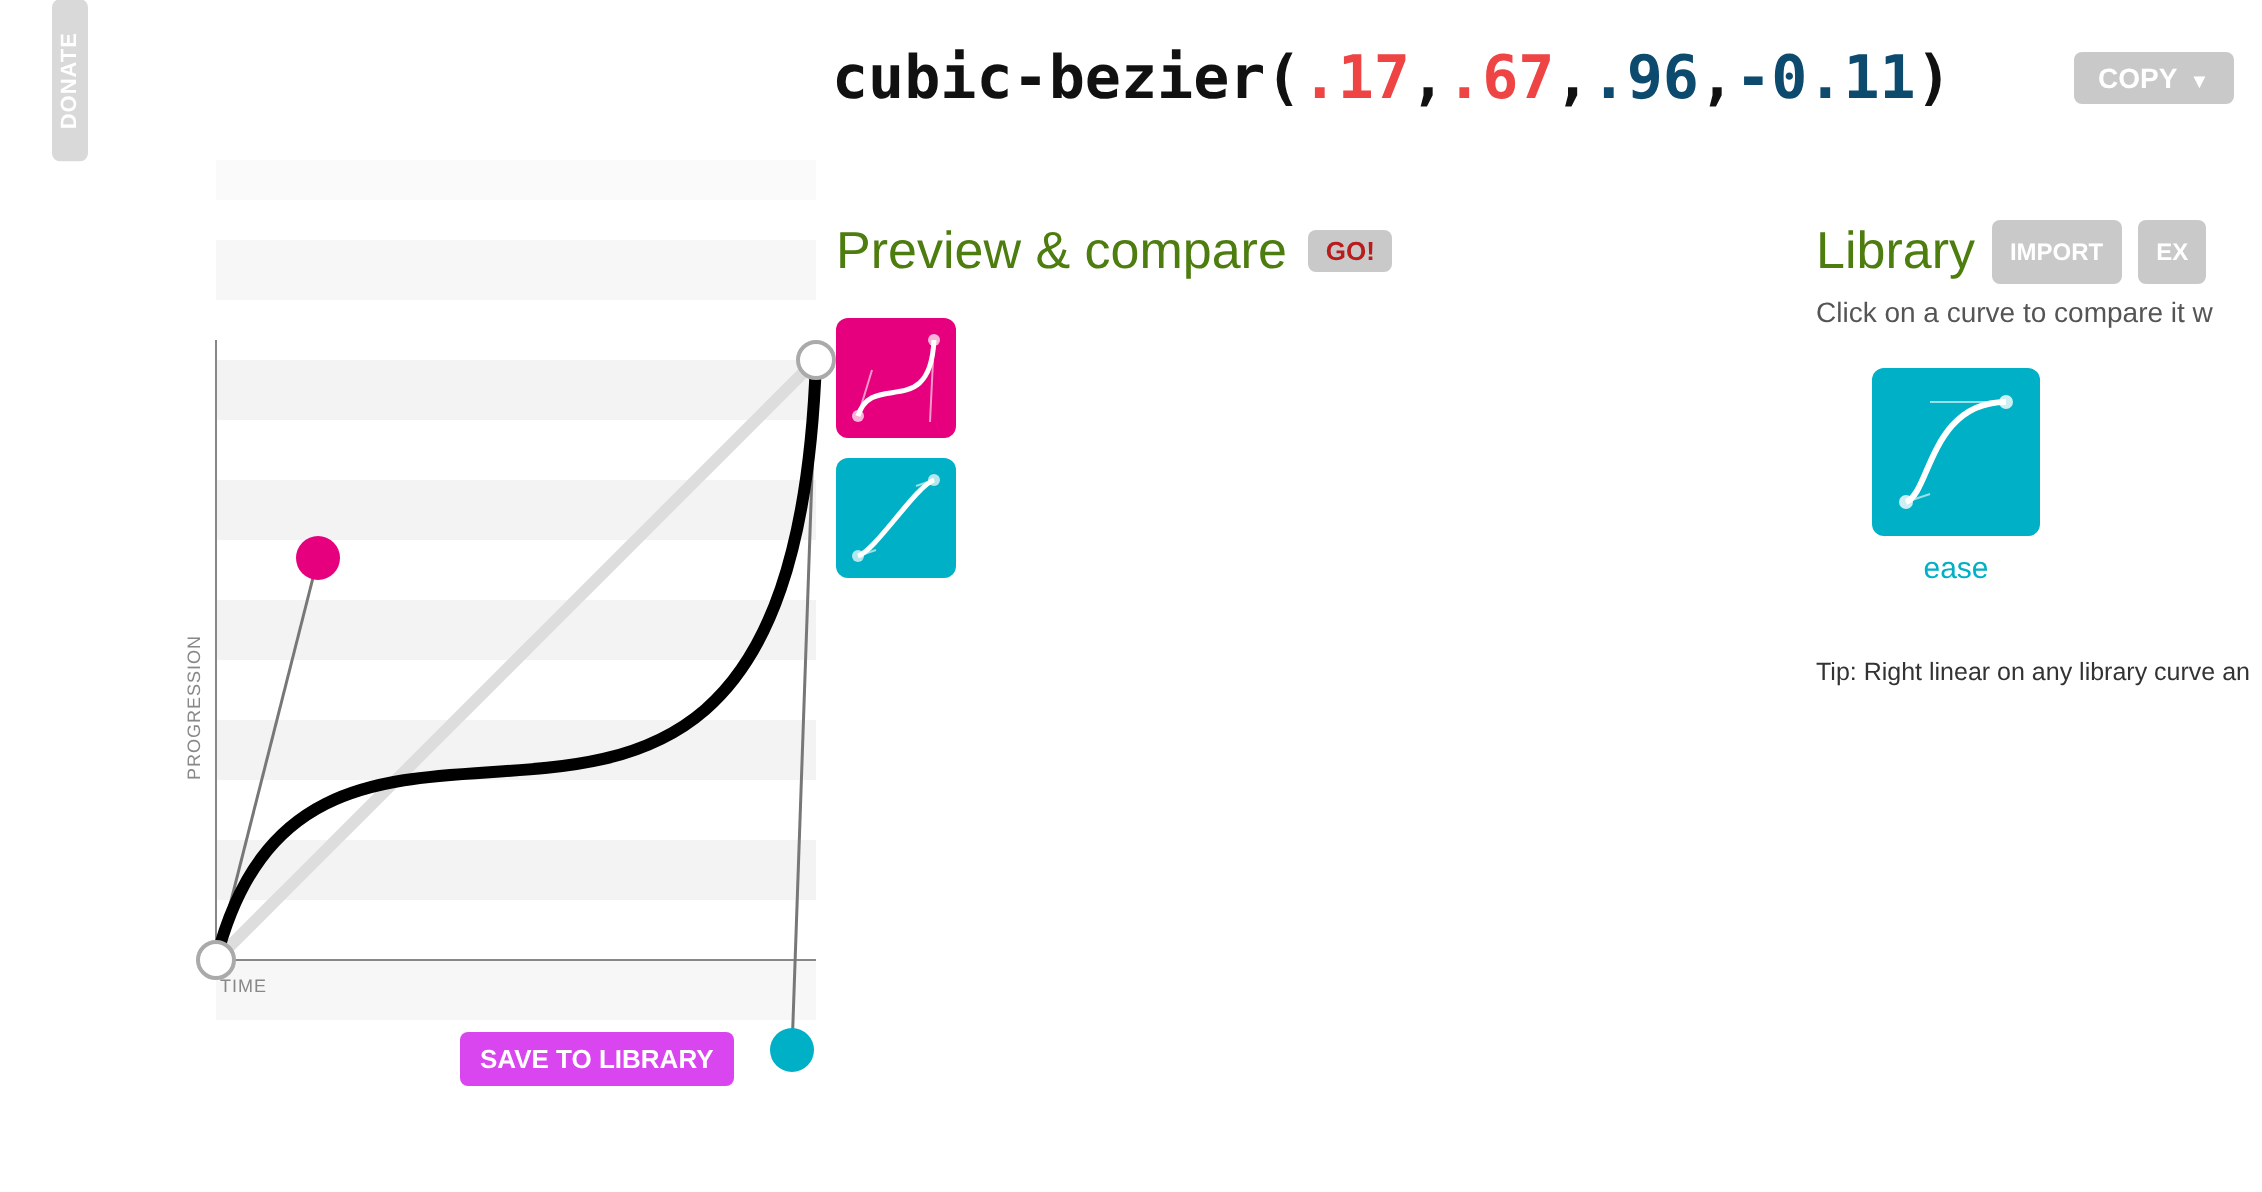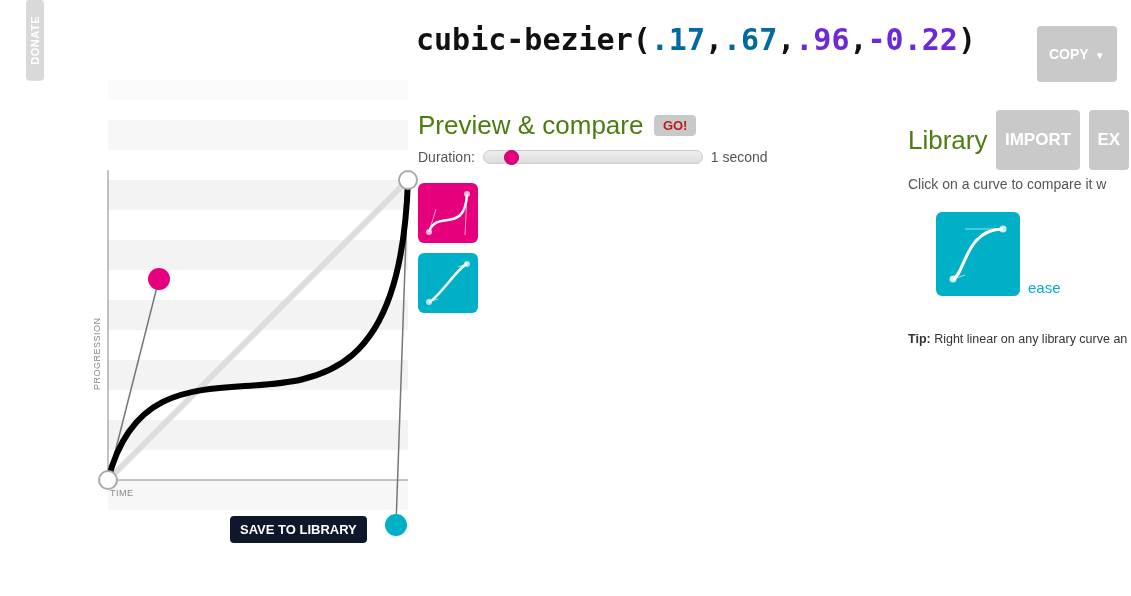--- a/index.html
+++ b/index.html
@@ -24,35 +24,35 @@
   .editor svg { position: absolute; left: 0; top: 0; }
   .axis-label-y {
     position: absolute; left: -6px; top: 310px; transform: rotate(-90deg); transform-origin: left top;
     font-size: 9px; color: #888; letter-spacing: 0.5px;
   }
   .axis-label-x {
     position: absolute; left: 12px; top: 408px; font-size: 9px; color: #888; letter-spacing: 0.5px;
   }
   .save-btn {
     position: absolute; left: 132px; top: 436px;
-    background: #0f172a; color: #fff; font-size: 13px; font-weight: 600;
+    background: #d946ef; color: #fff; font-size: 13px; font-weight: 600;
     padding: 6px 10px; border: none; border-radius: 4px; cursor: pointer;
   }
 
   
   .formula {
     position: absolute; left: 416px; top: 22px;
     font-family: "Consolas", "Menlo", monospace; font-size: 30px; font-weight: 700; color: #111;
   }
-  .formula .p1 { color: #0369a1; }
-  .formula .p2 { color: #6d28d9; }
+  .formula .p1 { color: #ef4444; }
+  .formula .p2 { color: #0c4a6e; }
   .copy-btn {
     position: absolute; left: 1037px; top: 26px;
     background: #c9c9c9; color: #fff; font-size: 14px; font-weight: 600;
-    padding: 20px 12px; border: none; border-radius: 4px; cursor: pointer;
+    padding: 5px 12px; border: none; border-radius: 4px; cursor: pointer;
   }
   .copy-btn .caret { font-size: 10px; margin-left: 6px; }
 
   
   .preview { position: absolute; left: 418px; top: 110px; width: 460px; }
   .section-title { font-size: 26px; color: #4d7c0f; font-weight: 400; display: inline-block; }
   .go-btn {
     background: #c9c9c9; color: #b91c1c; font-size: 13px; font-weight: 700;
     padding: 3px 9px; border: none; border-radius: 4px; cursor: pointer; vertical-align: 4px; margin-left: 6px;
   }
@@ -70,34 +70,34 @@
     width: 60px; height: 60px; border-radius: 6px; display: flex; align-items: center; justify-content: center;
     cursor: pointer;
   }
   .thumb svg { display: block; }
   .thumb.pink { background: #e6007e; }
   .thumb.teal { background: #00b0c7; }
 
   
   .library { position: absolute; left: 908px; top: 110px; width: 260px; }
   .lib-btn {
-    background: #c9c9c9; color: #fff; font-size: 17px; font-weight: 700;
-    padding: 20px 9px; border: none; border-radius: 4px; cursor: pointer; vertical-align: 4px; margin-left: 4px;
+    background: #c9c9c9; color: #fff; font-size: 12px; font-weight: 700;
+    padding: 9px 9px; border: none; border-radius: 4px; cursor: pointer; vertical-align: 4px; margin-left: 4px;
   }
   .lib-sub { font-size: 14px; color: #555; margin-top: 6px; white-space: nowrap; }
   .lib-grid { margin-top: 20px; display: flex; gap: 18px; }
-  .lib-item { display: flex; align-items: flex-end; gap: 8px; cursor: pointer; padding-left: 28px; }
+  .lib-item { display: flex; flex-direction: column; align-items: center; gap: 8px; cursor: pointer; padding-left: 28px; }
   .lib-tile { width: 84px; height: 84px; border-radius: 6px; display: flex; align-items: center; justify-content: center; }
   .lib-tile.teal { background: #00b0c7; }
   .lib-tile.gray { background: #eee; }
   .lib-caption { font-size: 15px; }
   .lib-caption.teal { color: #00b0c7; }
   .lib-caption.gray { color: #999; }
   .tip { font-size: 12.5px; color: #333; margin-top: 36px; white-space: nowrap; }
-  .tip b { font-weight: 700; }
+  .tip b { font-weight: 400; }
 </style>
 </head>
 <body>
 
 <div class="donate-wrap">
   <span class="donate">DONATE</span>
 </div>
 <div class="credits">
   
 </div>
@@ -132,36 +132,29 @@
 
     <circle cx="61" cy="199" r="11" fill="#e6007e"></circle>
     <circle cx="298" cy="445" r="11" fill="#00b0c7"></circle>
   </svg>
   <div class="axis-label-y">PROGRESSION</div>
   <div class="axis-label-x">TIME</div>
   <button class="save-btn">SAVE TO LIBRARY</button>
 </div>
 
 <div class="formula">
-  <span>cubic-bezier</span><span>(</span><span class="p1">.17</span><span>,</span><span class="p1">.67</span><span>,</span><span class="p2">.96</span><span>,</span><span class="p2">-0.22</span><span>)</span>
+  <span>cubic-bezier</span><span>(</span><span class="p1">.17</span><span>,</span><span class="p1">.67</span><span>,</span><span class="p2">.96</span><span>,</span><span class="p2">-0.11</span><span>)</span>
 </div>
 <button class="copy-btn">
   <span>COPY</span><span class="caret">▼</span>
 </button>
 
 <div class="preview">
   <span class="section-title">Preview &amp; compare</span>
   <button class="go-btn">GO!</button>
-  <div class="duration-row">
-    <span>Duration:</span>
-    <span class="slider">
-      <span class="slider-thumb"></span>
-    </span>
-    <span>1 second</span>
-  </div>
   <div class="preview-thumbs">
     <div class="thumb pink">
       <svg width="48" height="48">
         <line x1="5" y1="43" x2="12" y2="20" stroke="#fff" stroke-width="1" opacity="0.6"></line>
         <line x1="43" y1="5" x2="41" y2="46" stroke="#fff" stroke-width="1" opacity="0.6"></line>
         <path d="M 5 43 C 12 20, 41 46, 43 5" fill="none" stroke="#fff" stroke-width="2.5"></path>
         <circle cx="5" cy="43" r="3" fill="#fff" opacity="0.7"></circle>
         <circle cx="43" cy="5" r="3" fill="#fff" opacity="0.7"></circle>
       </svg>
     </div>

